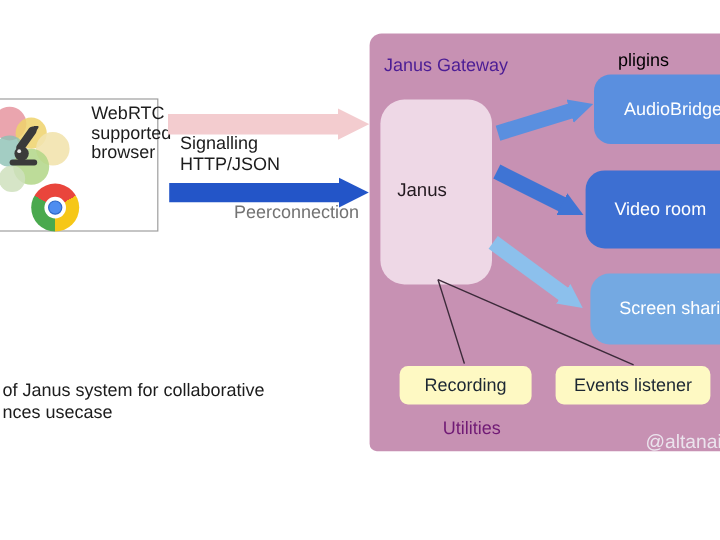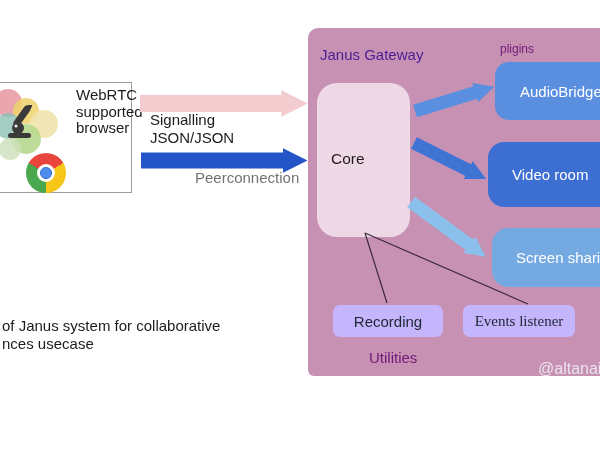--- a/index.html
+++ b/index.html
@@ -48,39 +48,39 @@
   .peerconnection-label{
     left:158px;top:169px;font-size:15px;color:#737373;margin-left:37px;
   }
 
   
   .gateway{
     left:308px;top:28px;width:306px;height:348px;
     background:#c791b3;border-radius:10px 0 0 6px;
   }
   .gw-title{left:12px;top:18px;font-size:15px;color:#4c1d95;}
-  .plugins-label{left:192px;top:14px;font-size:12px;color:#701a75;}
+  .plugins-label{left:207px;top:14px;font-size:15px;color:#000000;}
   .core-box{
     left:9px;top:55px;width:93px;height:154px;border-radius:20px;
     background:#eed8e6;
   }
   .core-label{left:23px;top:122px;font-size:15.5px;color:#231a20;}
   .plugin-box{
     position:absolute;display:flex;align-items:center;box-sizing:border-box;
     color:#ffffff;font-size:15px;
   }
   .pb-audiobridge{left:187px;top:34px; width:132px;height:58px;border-radius:14px;background:#5a8fdf;padding-left:25px;}
   .pb-videoroom  {left:180px;top:114px;width:138px;height:65px;border-radius:16px;background:#3d6fd2;padding-left:24px;}
   .pb-screenshare{left:184px;top:200px;width:134px;height:59px;border-radius:16px;background:#74a9e2;padding-left:24px;}
   .util-box{
     position:absolute;display:flex;align-items:center;justify-content:center;
-    background:#c4b5fd;border-radius:7px;font-size:15px;color:#1c2733;height:32px;top:277px;
+    background:#fef9c3;border-radius:7px;font-size:15px;color:#1c2733;height:32px;top:277px;
   }
   .ub-recording{left:25px;width:110px;}
-  .ub-events{left:155px;width:112px;font-family:Liberation Serif, serif;}
+  .ub-events{left:155px;width:129px;}
   .utilities-label{left:61px;top:321px;font-size:15px;color:#701a75;}
   .watermark{left:230px;top:332px;font-size:16px;color:rgba(238,234,242,0.92);}
 
   
   .caption{
     left:2px;top:317px;font-size:15px;line-height:17.5px;white-space:pre-line;color:#1c1c1c;
   }
 
   .arrow-layer{left:0;top:0;pointer-events:none;}
 </style>
@@ -102,29 +102,29 @@
     <rect x="2" y="28" width="23" height="5" rx="2.5" fill="#3a3a3a"></rect>
   </svg>
   <div class="chrome" style="position:absolute;">
     <span class="chrome-center"></span>
     <span class="chrome-pupil"></span>
   </div>
   <div class="browser-label">WebRTC supported browser</div>
 </div>
 
 <div class="abs signalling-label">Signalling
-JSON/JSON</div>
+HTTP/JSON</div>
 <div class="abs peerconnection-label">Peerconnection</div>
 
 <div class="abs gateway">
   <div class="abs gw-title">Janus Gateway</div>
   <div class="abs plugins-label">pligins</div>
 
   <div class="abs core-box"></div>
-  <div class="abs core-label">Core</div>
+  <div class="abs core-label">Janus</div>
 
   <div class="plugin-box pb-audiobridge">
     <span>AudioBridge</span>
   </div>
   <div class="plugin-box pb-videoroom">
     <span>Video room</span>
   </div>
   <div class="plugin-box pb-screenshare">
     <span>Screen sharing</span>
   </div>

